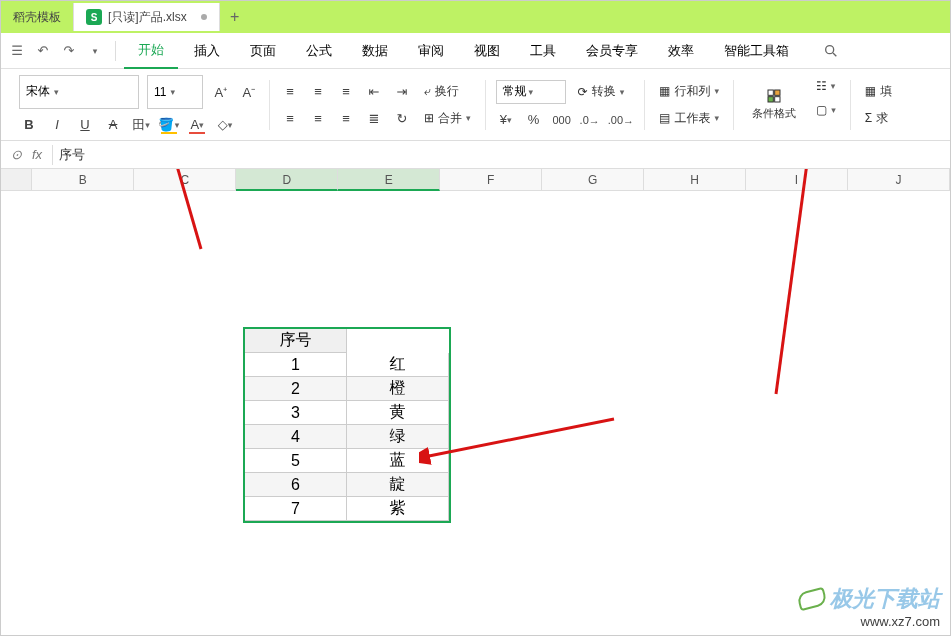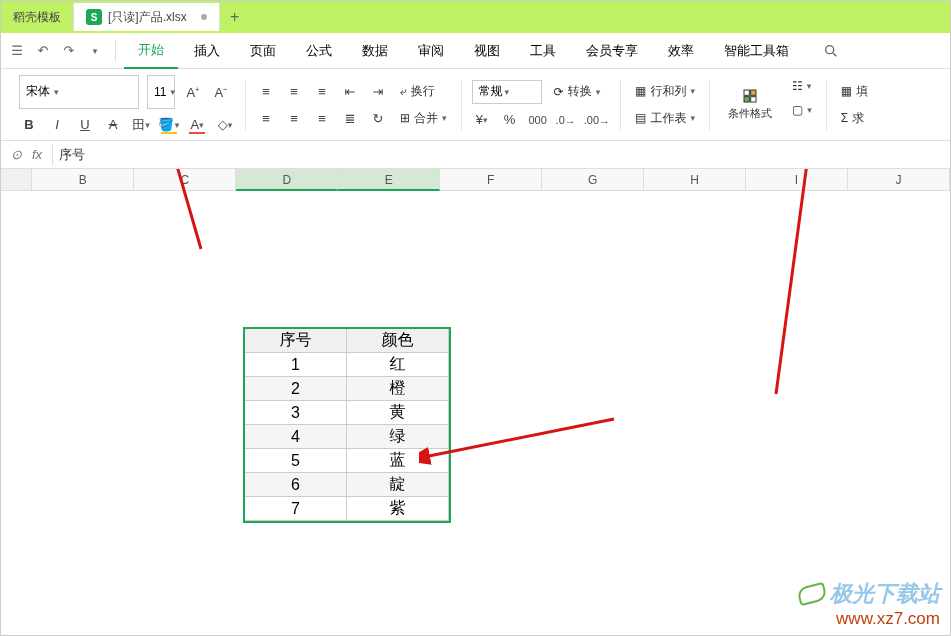--- a/index.html
+++ b/index.html
@@ -21,21 +21,21 @@
 .menu-item.active { color: #1ba854; font-weight: 500; border-bottom: 2px solid #1ba854; }
 .search-icon { margin-left: 8px; padding: 0 10px; color: #666; }
 
 
 .ribbon { height: 72px; background: #fff; border-bottom: 1px solid #ddd; display: flex; align-items: center; padding-left: 8px; }
 .rib-group { display: flex; flex-direction: column; gap: 6px; padding: 0 10px; }
 .rib-row { display: flex; align-items: center; gap: 8px; }
 .rib-sep { width: 1px; height: 50px; background: #e4e4e4; }
 .font-select { height: 24px; border: 1px solid #ccc; font-size: 12px; padding: 16px 6px; background: #fff; display: flex; align-items: center; gap: 4px; }
 .font-name { width: 120px; }
-.font-size { width: 28px; }
+.font-size { width: 56px; }
 .rib-btn { min-width: 20px; height: 20px; display: flex; align-items: center; justify-content: center; font-size: 13px; color: #444; cursor: pointer; }
 .rib-btn.small { font-size: 11px; }
 .rib-dd { display: flex; align-items: center; gap: 2px; border: 1px solid #ccc; padding: 8px 6px; height: 24px; font-size: 12px; background: #fff; }
 .rib-label-btn { display: flex; align-items: center; gap: 4px; font-size: 12px; color: #333; cursor: pointer; padding: 2px 4px; }
 .rib-bigbtn { display: flex; flex-direction: column; align-items: center; justify-content: center; padding: 0 8px; height: 56px; font-size: 11px; color: #333; cursor: pointer; gap: 2px; }
 
 
 .formula-bar { height: 28px; background: #fff; border-bottom: 1px solid #ddd; display: flex; align-items: center; padding-left: 10px; gap: 10px; }
 .fb-btn { color: #777; font-size: 13px; cursor: pointer; font-style: italic; }
 .fb-input { flex: 1; font-size: 13px; color: #333; padding-left: 6px; border-left: 1px solid #ddd; height: 20px; display: flex; align-items: center; }
@@ -54,21 +54,21 @@
 .dt-row.header .dt-cell { background: #f0f0f0; font-weight: normal; }
 .dt-row.odd .dt-cell { background: #f5f5f5; }
 .dt-row.even .dt-cell { background: #fff; }
 
 
 .arrow { position: absolute; pointer-events: none; }
 
 
 .watermark { position: absolute; right: 10px; bottom: 6px; text-align: right; }
 .wm-top { font-size: 22px; color: #98c8e8; font-style: italic; font-weight: bold; display: flex; align-items: center; gap: 4px; justify-content: flex-end; margin-top: 23px; }
-.wm-bot { font-size: 17px; color: #c2410c; }
+.wm-bot { font-size: 13px; color: #404040; }
 .wm-icon { width: 28px; height: 18px; border: 2px solid #6ab04c; border-radius: 10px 4px 10px 4px; transform: rotate(-15deg); position: relative; }
 
 .dd-arrow { font-size: 9px; color: #666; }
 svg.icon-sm { width: 16px; height: 16px; }
 .color-bar { position: absolute; bottom: 0; left: 2px; right: 2px; height: 2px; }
 .ico { position: relative; width: 18px; height: 18px; display: inline-flex; align-items: center; justify-content: center; }
 </style>
 </head>
 <body>
 
@@ -280,23 +280,20 @@
     <div class="ch"><span>G</span></div>
     <div class="ch"><span>H</span></div>
     <div class="ch"><span>I</span></div>
     <div class="ch"><span>J</span></div>
   </div>
 
   <div class="data-table">
     <div class="dt-row header">
       <div class="dt-cell">
           <span>序号</span>
-        </div>
-      <div class="dt-cell">
-          <span>颜色</span>
         </div>
     </div>
     <div class="dt-row even">
         <div class="dt-cell">
           <span>1</span>
         </div>
         <div class="dt-cell">
           <span>红</span>
         </div>
       </div>

